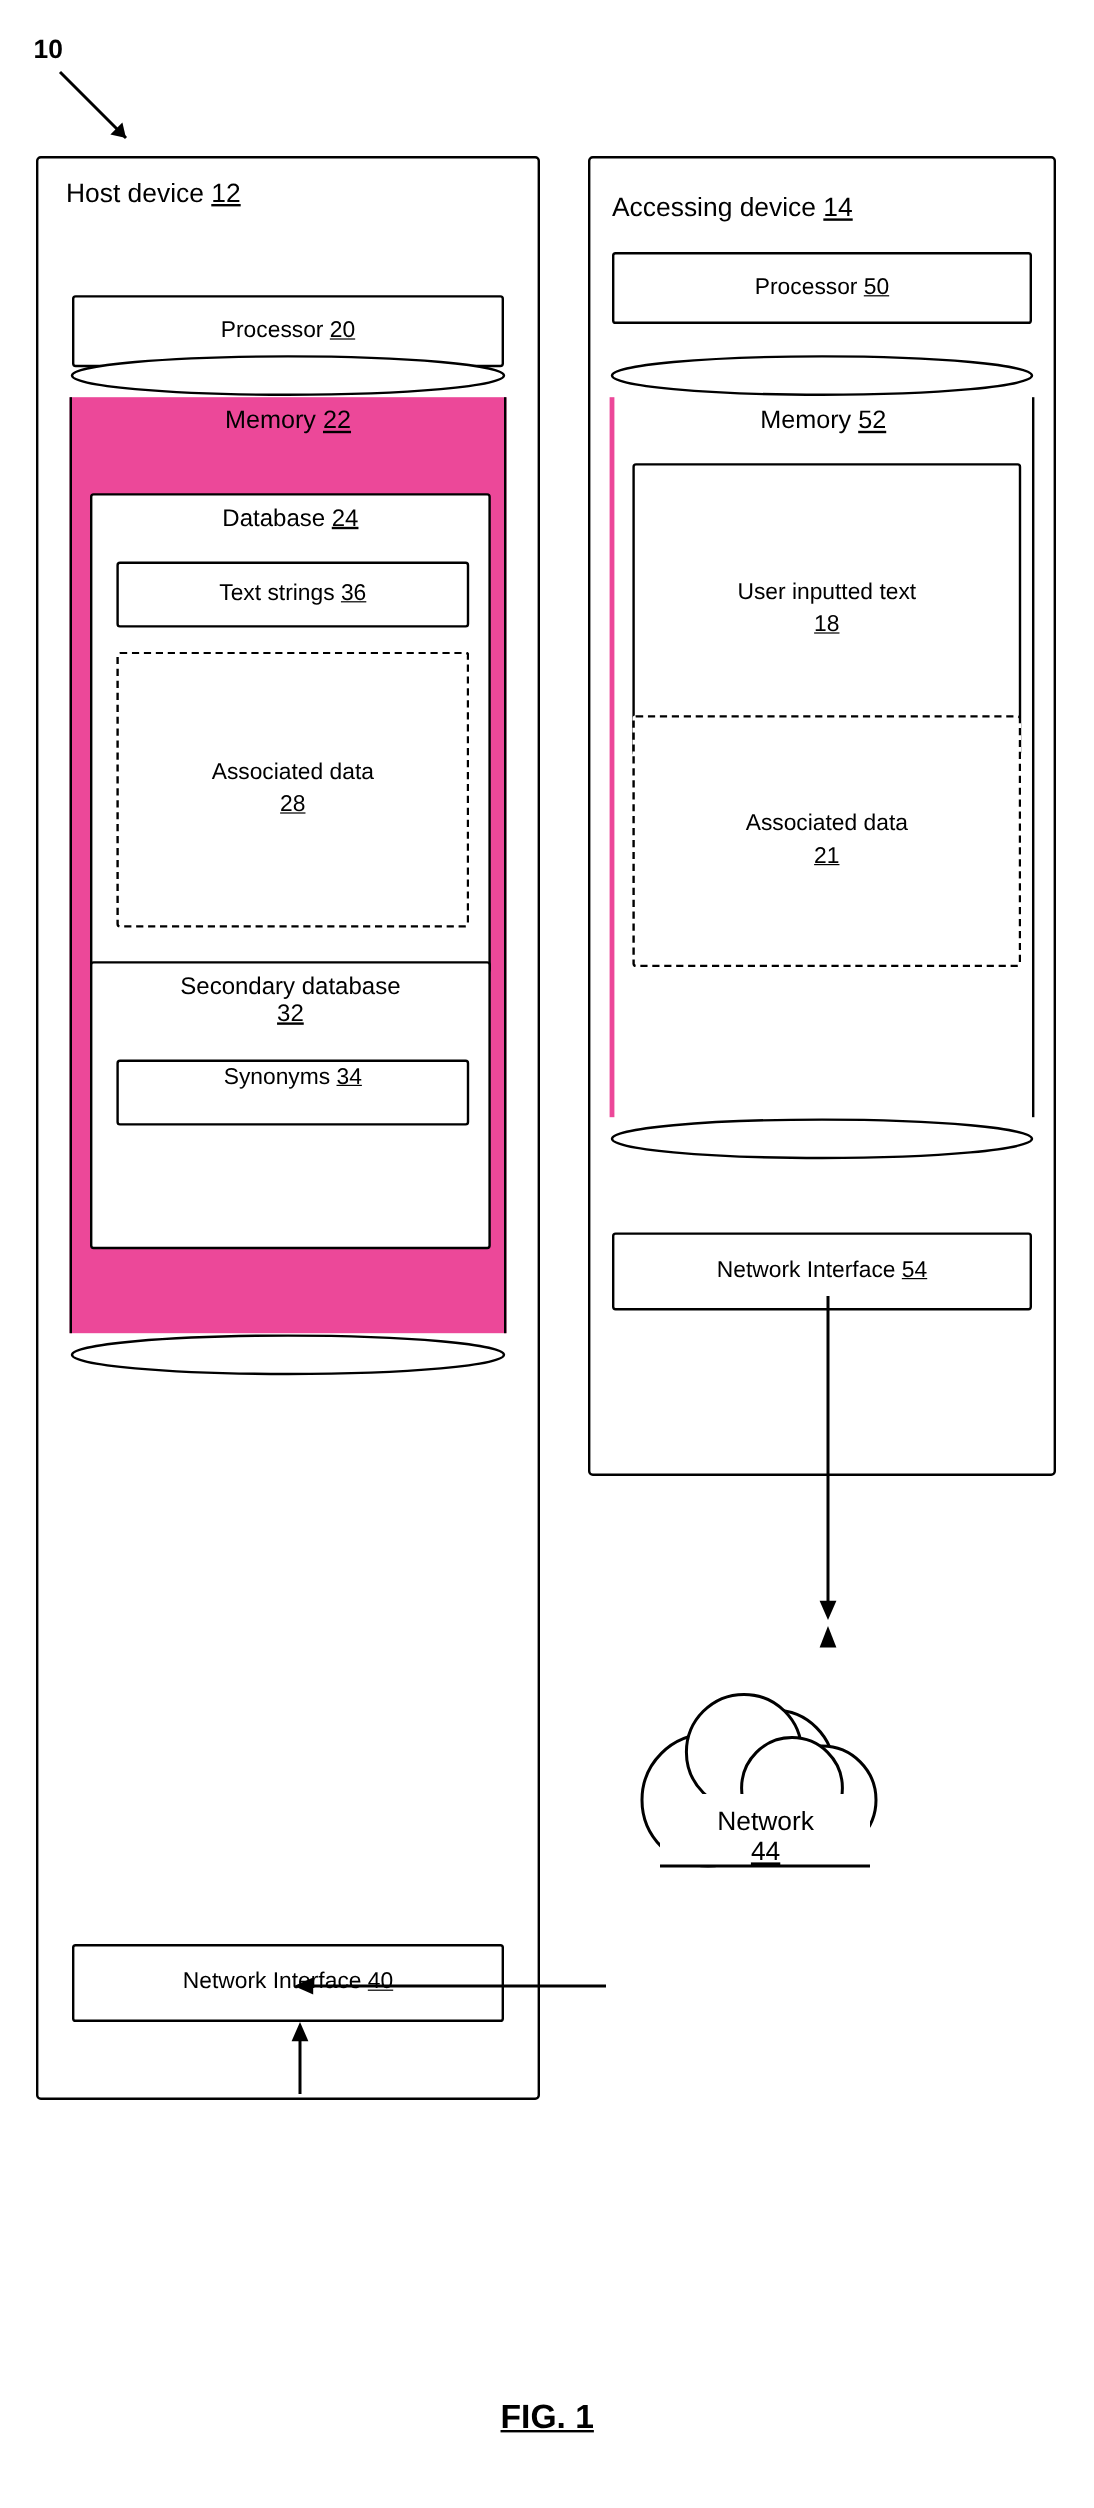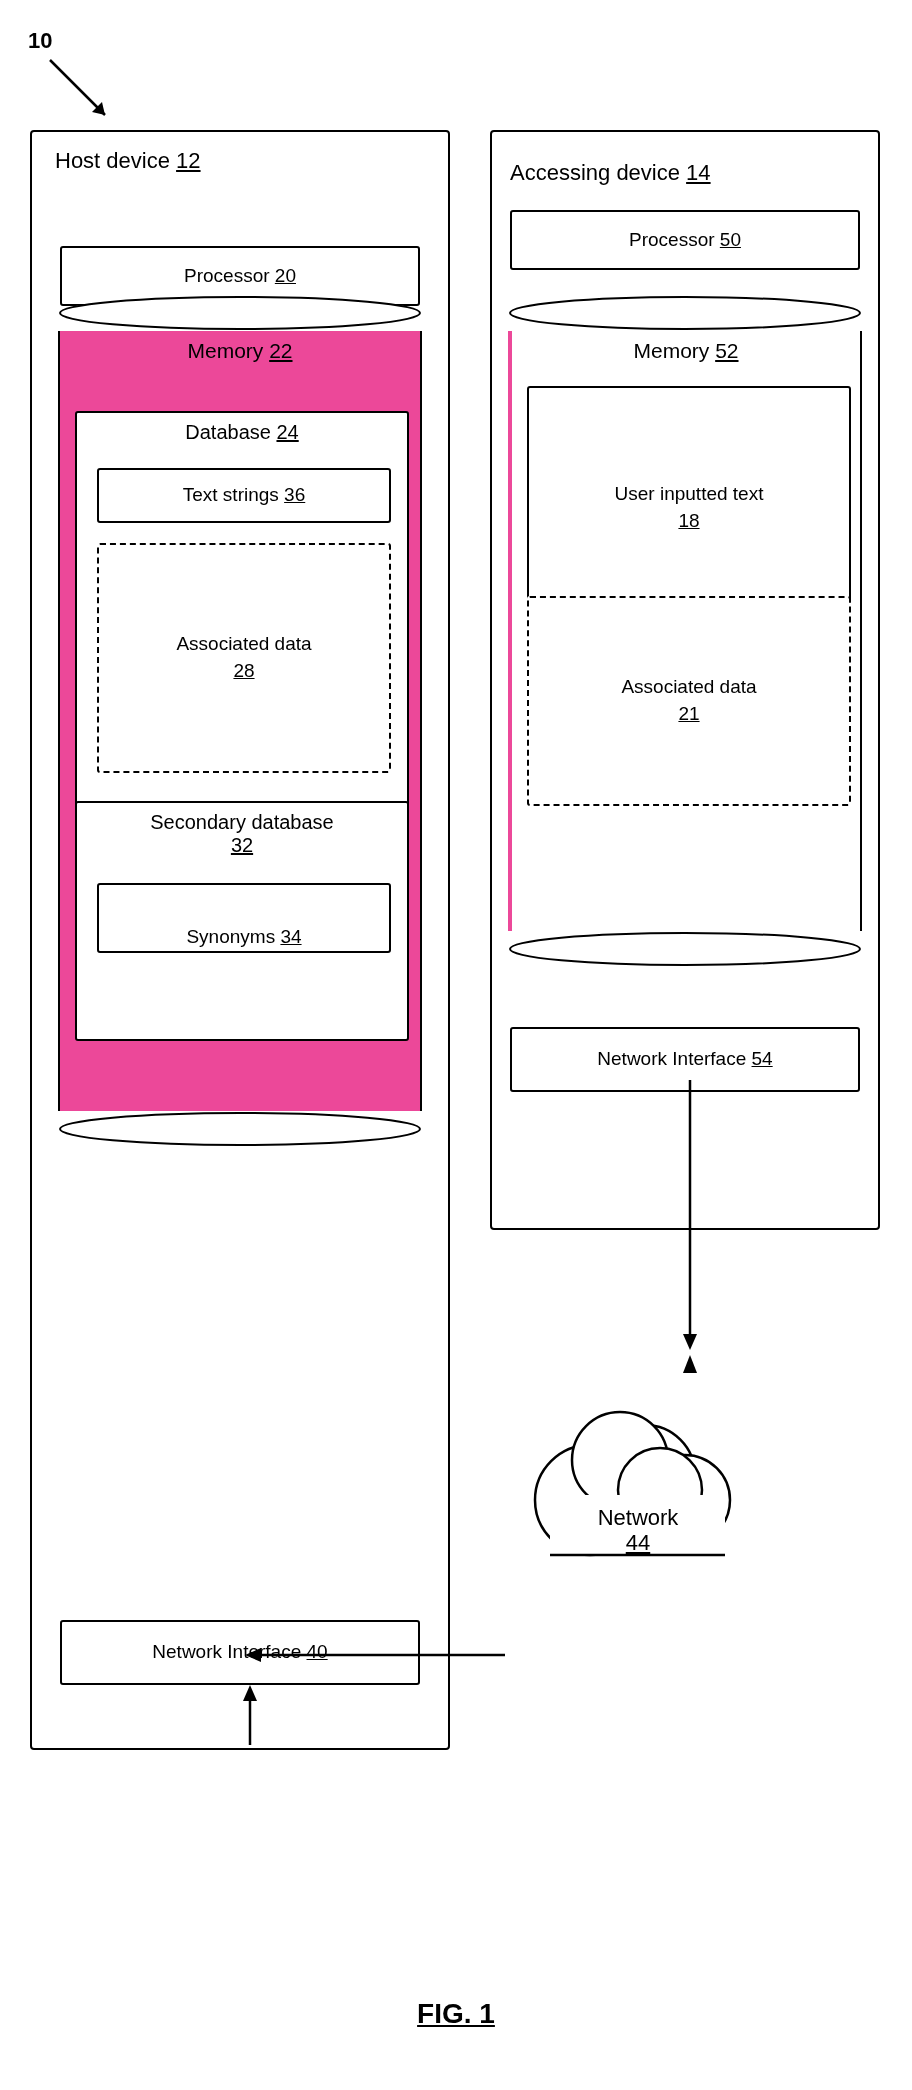--- a/index.html
+++ b/index.html
@@ -134,21 +134,21 @@
             <span>Associated data</span><br><span class="underline">28</span>
           </span>
         </div>
       </div>
 
       <div class="box" style="position:absolute; top:470px; left:15px; width:334px; height:240px;">
         <div style="text-align:center; padding-top:8px; font-size:20px;">
           <span>Secondary database</span><br><span class="underline">32</span>
         </div>
 
-        <div class="box" style="position:absolute; top:80px; left:20px; width:294px; height:70px; display:flex; align-items:flex-end; justify-content:center;">
+        <div class="box" style="position:absolute; top:80px; left:20px; width:294px; height:55px; display:flex; align-items:flex-start; justify-content:center;">
           <span class="box-label">
             <span>Synonyms</span> <span class="underline">34</span>
           </span>
         </div>
       </div>
     </div>
 
     <svg width="364" height="36" style="display:block;">
       <ellipse cx="182" cy="18" rx="180" ry="16" fill="#fff" stroke="#000" stroke-width="2"></ellipse>
     </svg>

